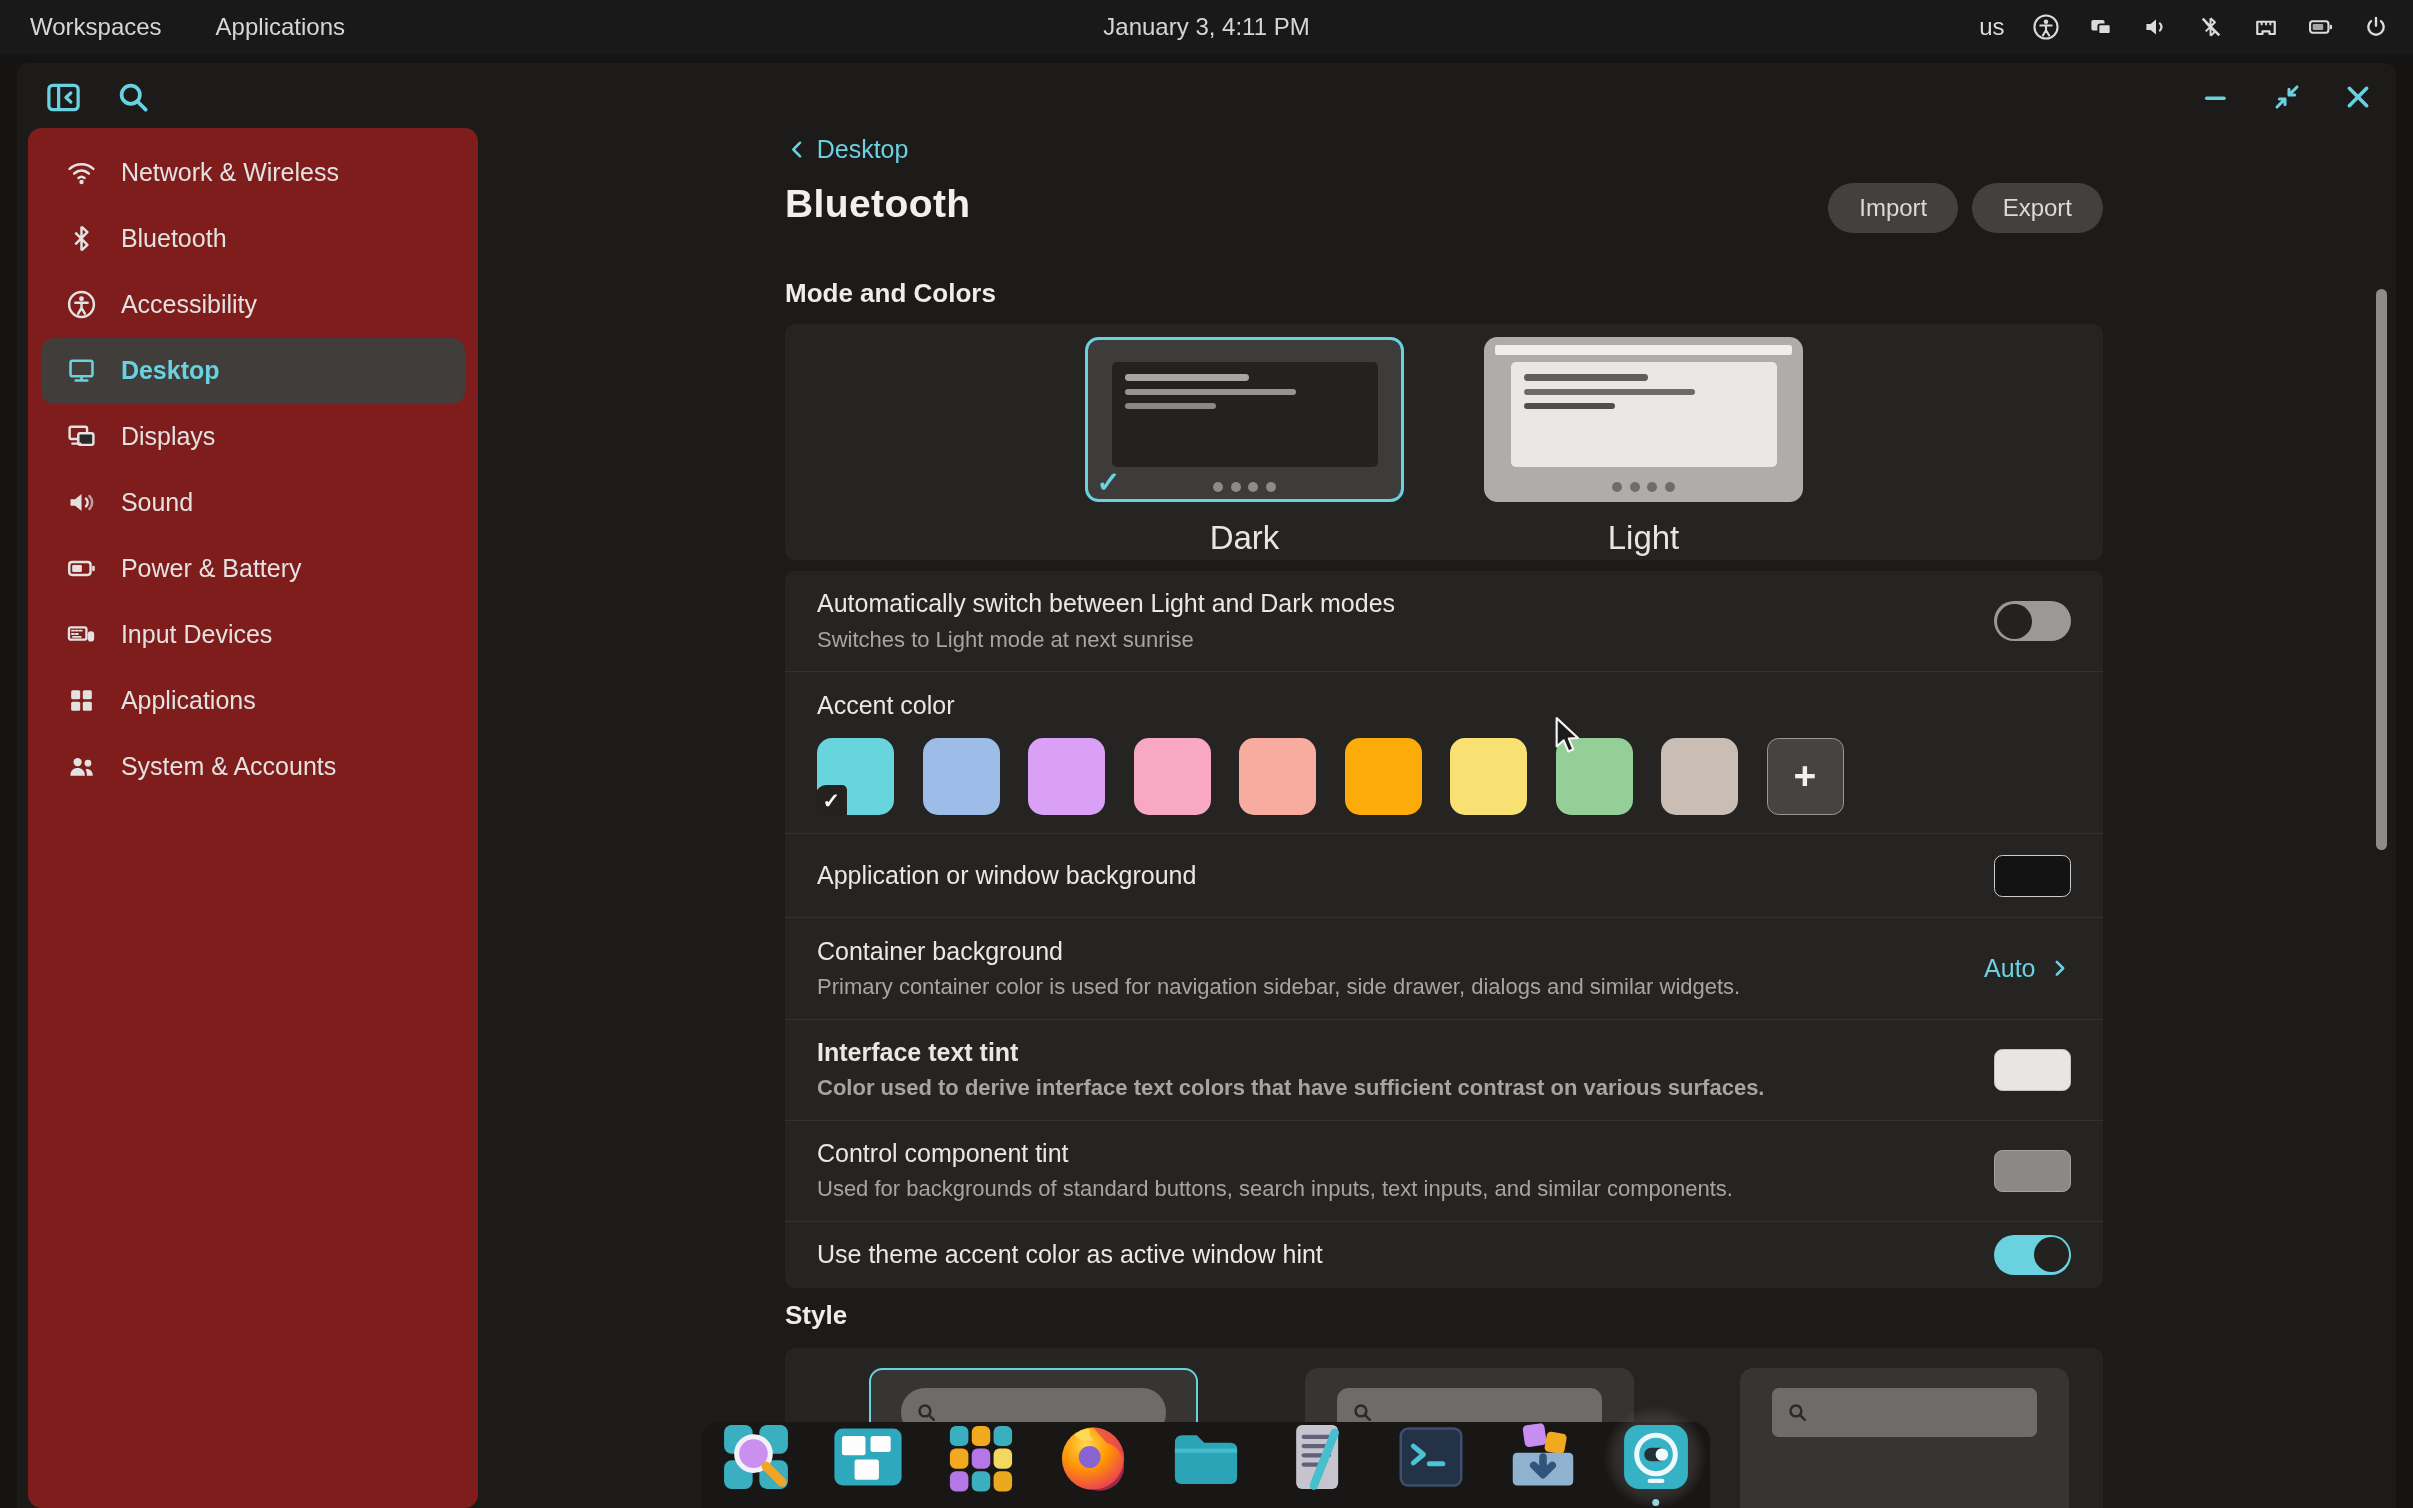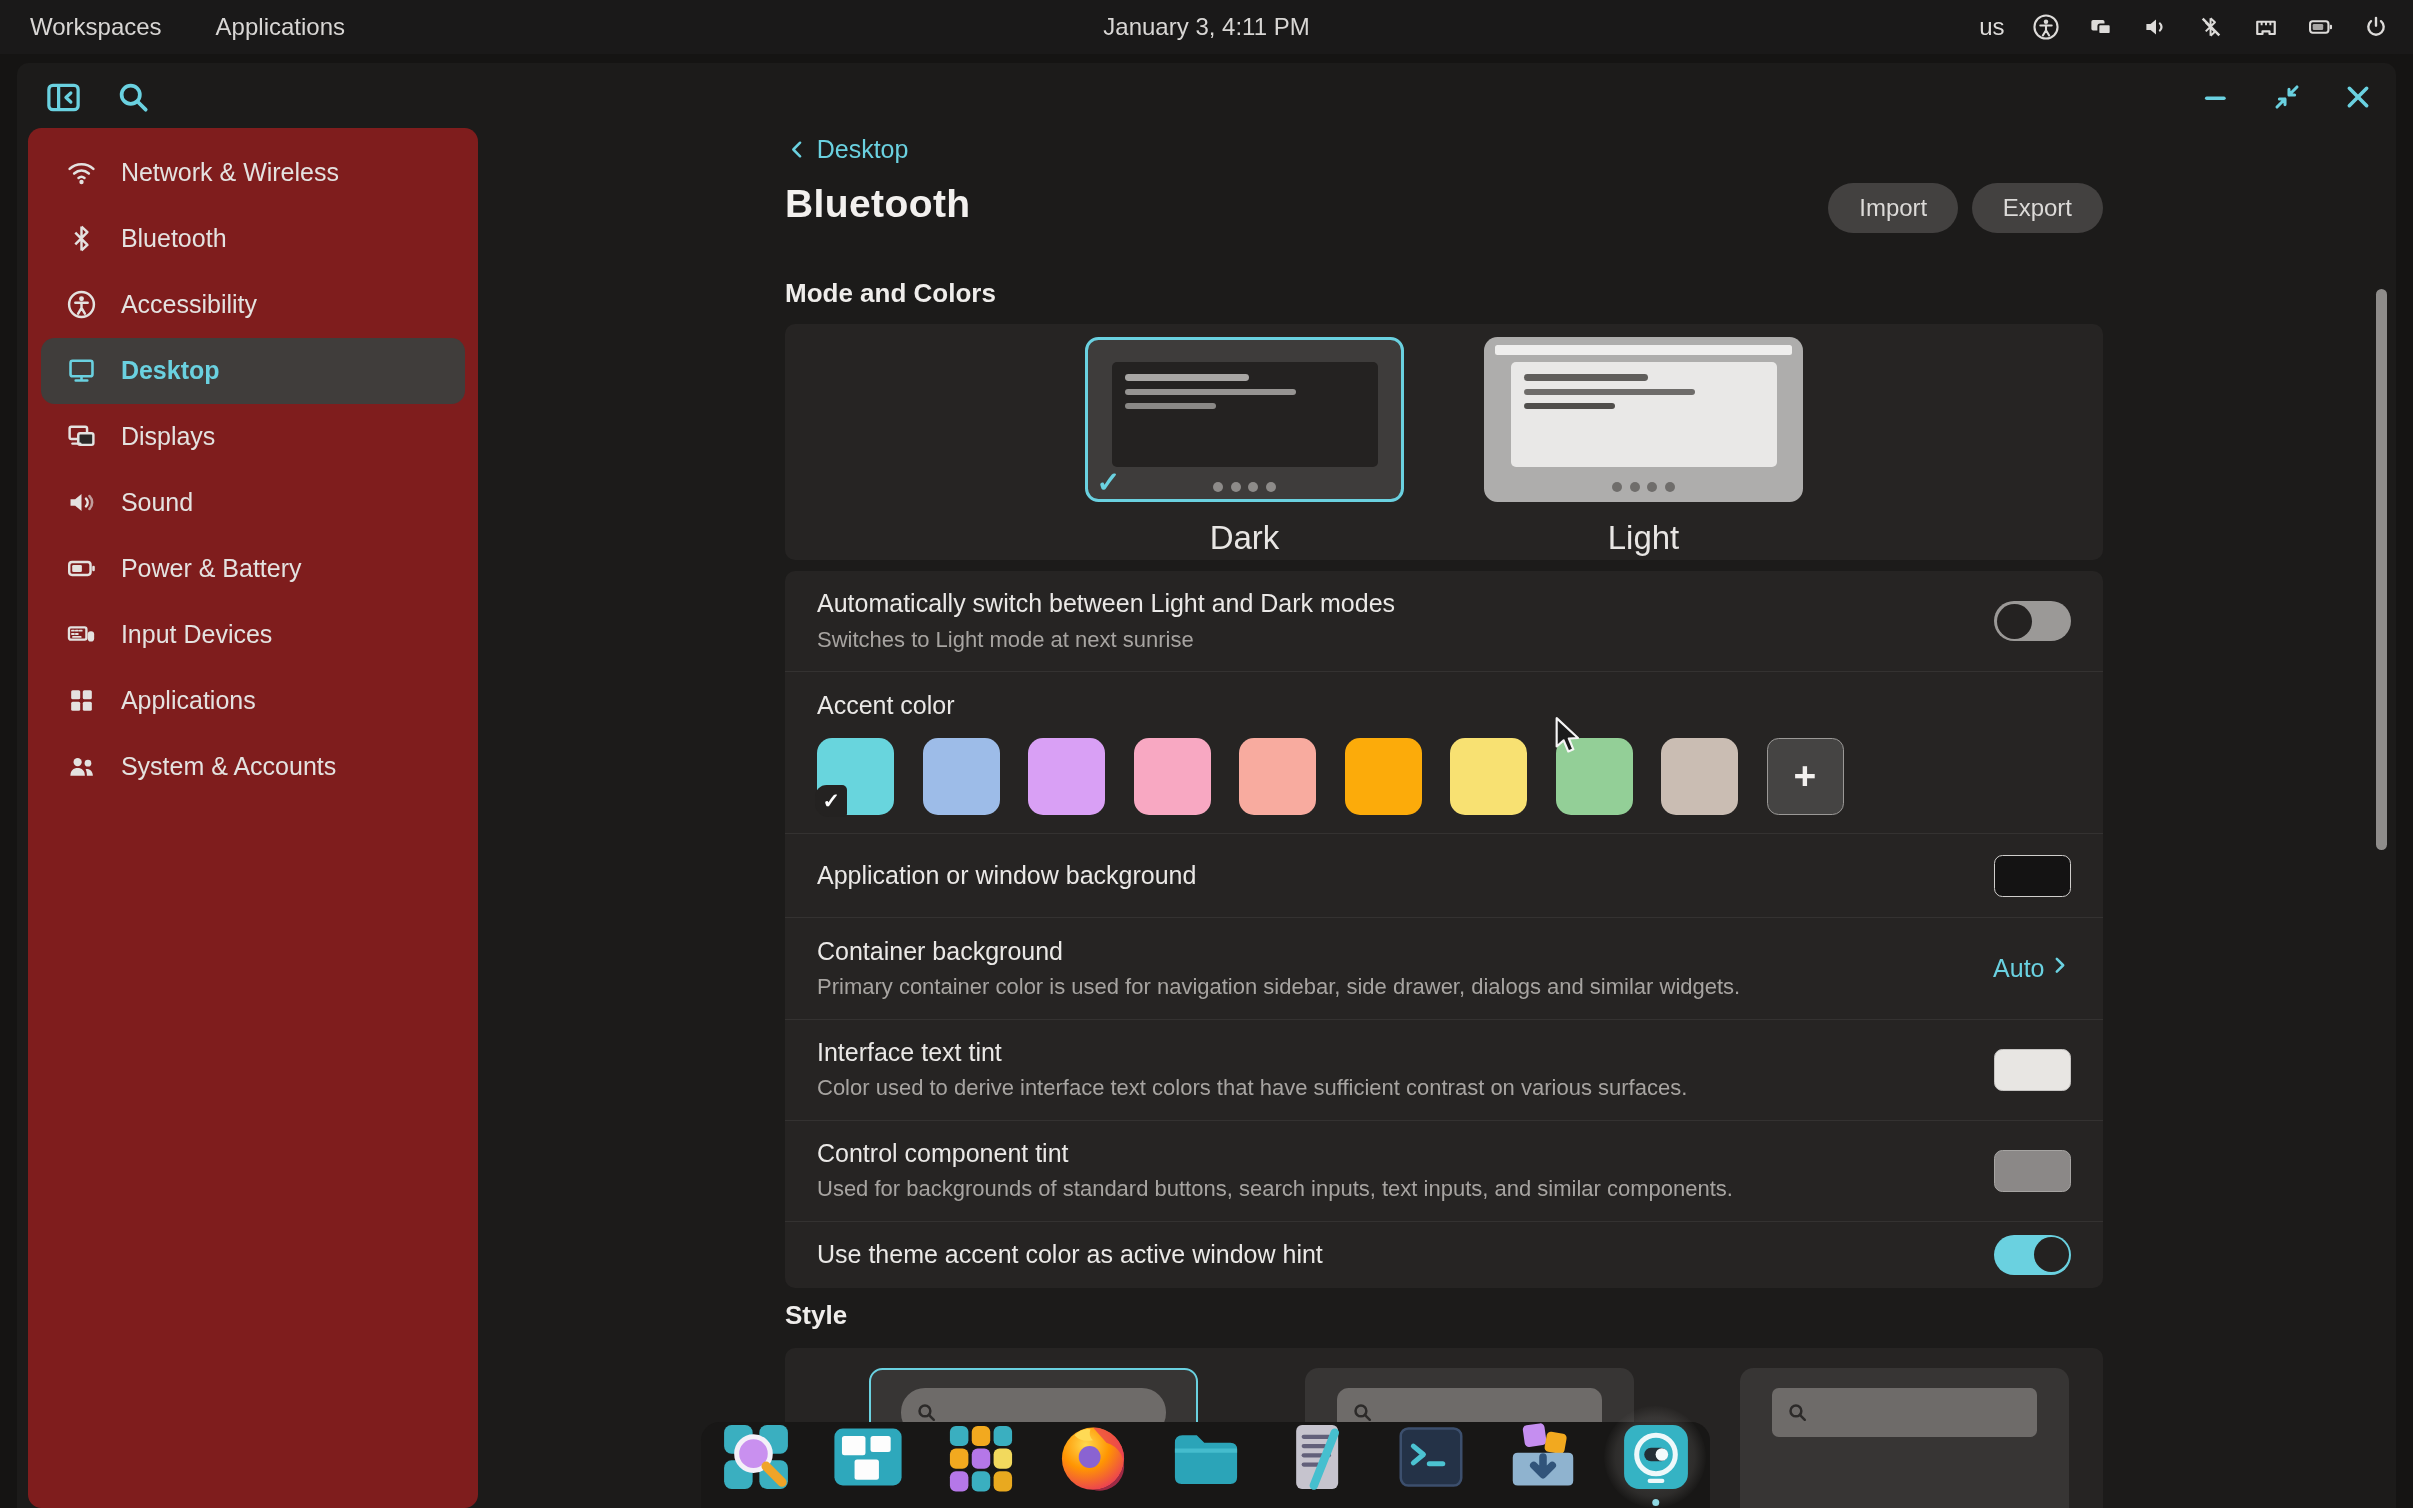--- a/index.html
+++ b/index.html
@@ -69,21 +69,21 @@
   .light .dots i { background:#6f6d6b; }
   .mode-check { position:absolute; left:8.4px; bottom:0px; font-size:28.5px; font-weight:bold; color:var(--accent); }
   .mode-label { margin-top:17px; text-align:center; font-size:33px; color:#e8e6e4; }
 
   
   #card-settings { top:508px; }
   .row { position:relative; padding:18.4px 32px; }
   .row + .row { border-top:1.7px solid #343231; }
   .row-title { font-size:25px; color:#eae8e6; }
   .row-sub { margin-top:8.4px; font-size:22px; color:#a7a4a1; }
-  .row-right { position:absolute; right:32px; top:50%; transform:translateY(-50%); display:flex; align-items:flex-start; gap:3px; }
+  .row-right { position:absolute; right:32px; top:50%; transform:translateY(-50%); display:flex; align-items:center; gap:12px; }
 
   .toggle { width:77px; height:40px; border-radius:20px; position:relative; }
   .toggle .knob { position:absolute; top:2.5px; width:35px; height:35px; border-radius:50%; background:#242221; }
   .toggle.off { background:#9b9997; } .toggle.off .knob { left:2.5px; }
   .toggle.on { background:var(--accent); } .toggle.on .knob { right:2.5px; }
 
   .swatches { display:flex; gap:28.5px; margin-top:18.4px; }
   .swatch { position:relative; width:77px; height:77px; border-radius:15px; }
   .swatch .badge { position:absolute; left:-1.7px; bottom:-1.7px; width:32px; height:32px; background:#242221;
     border-radius:11.7px 5px 3.4px 13.4px; display:flex; align-items:center; justify-content:center;
@@ -425,21 +425,21 @@
         <div class="row-right">
           <span class="auto-link">Auto</span>
           <span class="icon auto-link-chevron">
             <svg viewBox="0 0 24 24" fill="none" stroke="currentColor" stroke-width="2.6" stroke-linecap="round" stroke-linejoin="round">
               <path d="M9,5.5 L15.5,12 L9,18.5"></path>
             </svg>
           </span>
         </div>
       </div>
 
-      <div class="row" style="min-height:92px;">
+      <div class="row" style="min-height:92px;font-weight:bold;">
         <div class="row-title">Interface text tint</div>
         <div class="row-sub">Color used to derive interface text colors that have sufficient contrast on various surfaces.</div>
         <div class="row-right">
           <div class="chip" style="border: 1.7px solid rgb(198, 196, 194); background-color: rgb(232, 230, 227);"></div>
         </div>
       </div>
 
       <div class="row" style="min-height:92px;">
         <div class="row-title">Control component tint</div>
         <div class="row-sub">Used for backgrounds of standard buttons, search inputs, text inputs, and similar components.</div>

